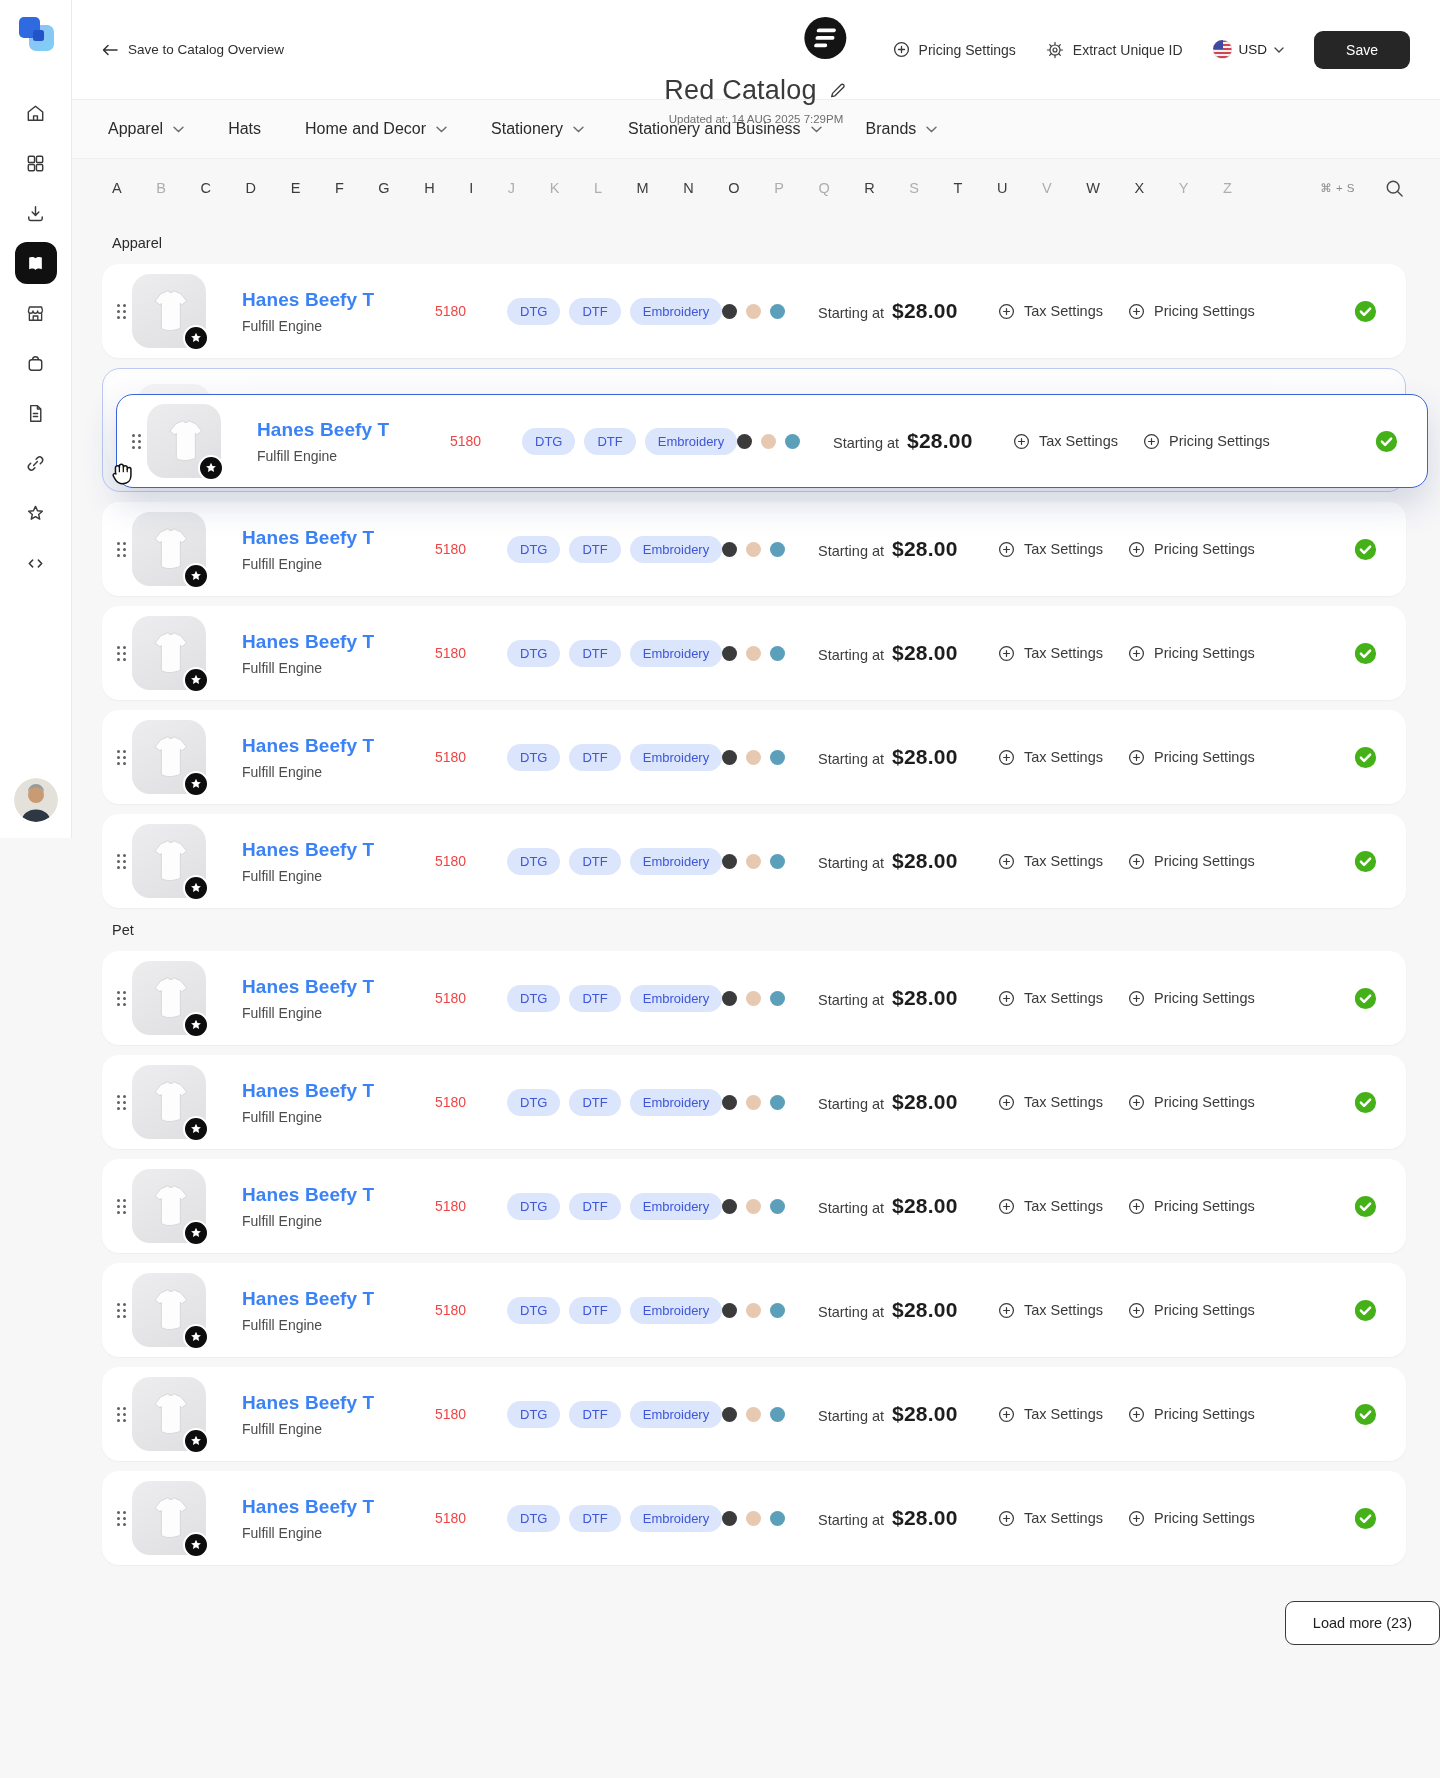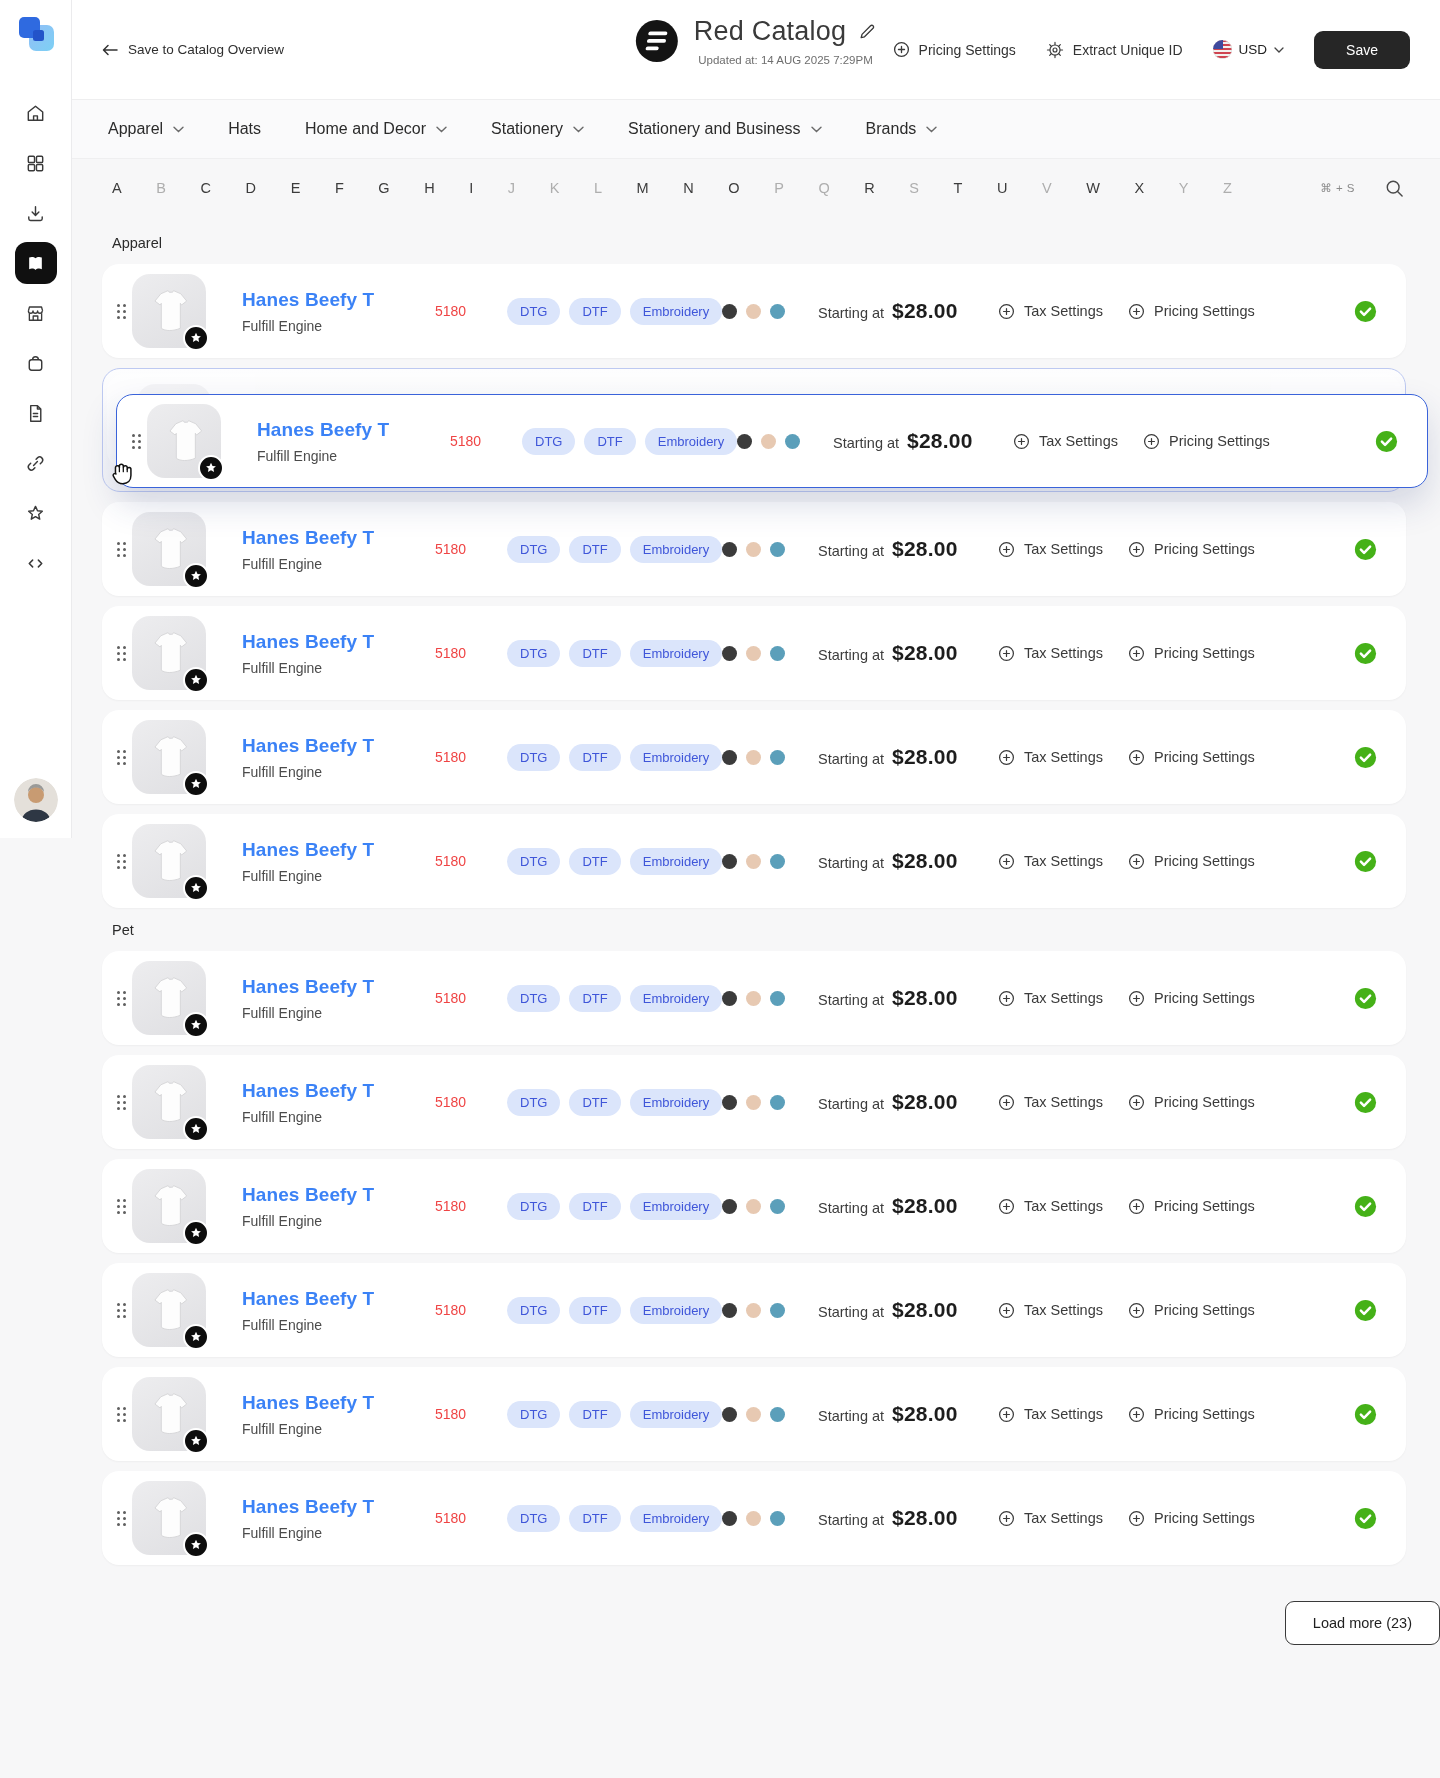--- a/index.html
+++ b/index.html
@@ -14,21 +14,21 @@
   .logo { margin:14px 0 34px; }
   .side-nav { display:flex; flex-direction:column; align-items:center; gap:8px; }
   .nav-item { width:42px; height:42px; display:flex; align-items:center; justify-content:center; border-radius:12px; cursor:pointer; }
   .nav-item svg { width:23px; height:23px; }
   .nav-item.active { background:#101010; }
   .avatar { margin-top:auto; margin-bottom:16px; border-radius:50%; overflow:hidden; width:44px; height:44px; cursor:pointer; }
   
   .main { margin-left:72px; width:1368px; }
   .topbar { height:100px; background:#fff; border-bottom:1px solid #eeeeef; display:flex; align-items:center; padding:0 30px; position:relative; }
   .back { display:flex; align-items:center; gap:10px; font-size:13.5px; color:#2f2f2f; cursor:pointer; }
-  .title-wrap { position:absolute; left:50%; transform:translateX(-50%); top:16px; display:flex; gap:15px; align-items:center; }
+  .title-wrap { position:absolute; left:50%; transform:translateX(-50%); top:16px; display:flex; gap:15px; align-items:flex-end;flex-direction:column; }
   .title-col { display:flex; flex-direction:column; align-items:center; }
   .title-line { display:flex; align-items:center; gap:12px; }
   .page-title { font-size:27px; font-weight:400; color:#3a3a3a; letter-spacing:.2px; }
   .updated { font-size:11.5px; color:#6e6e6e; margin-top:7px; }
   .top-actions { margin-left:auto; display:flex; align-items:center; gap:30px; }
   .action { display:flex; align-items:center; gap:9px; font-size:14px; color:#333; cursor:pointer; white-space:nowrap; }
   .currency { display:flex; align-items:center; gap:7px; font-size:13.5px; color:#222; cursor:pointer; }
   .flag { width:19px; height:19px; border-radius:50%; position:relative; overflow:hidden; flex:0 0 auto;
     background:repeating-linear-gradient(180deg,#cf4450 0 2px,#f3f1ef 2px 4px); box-shadow:inset 0 0 0 .5px #d8d8d8; }
   .flag i { position:absolute; left:0; top:0; width:10px; height:9px; background:#3f4a9e; }

